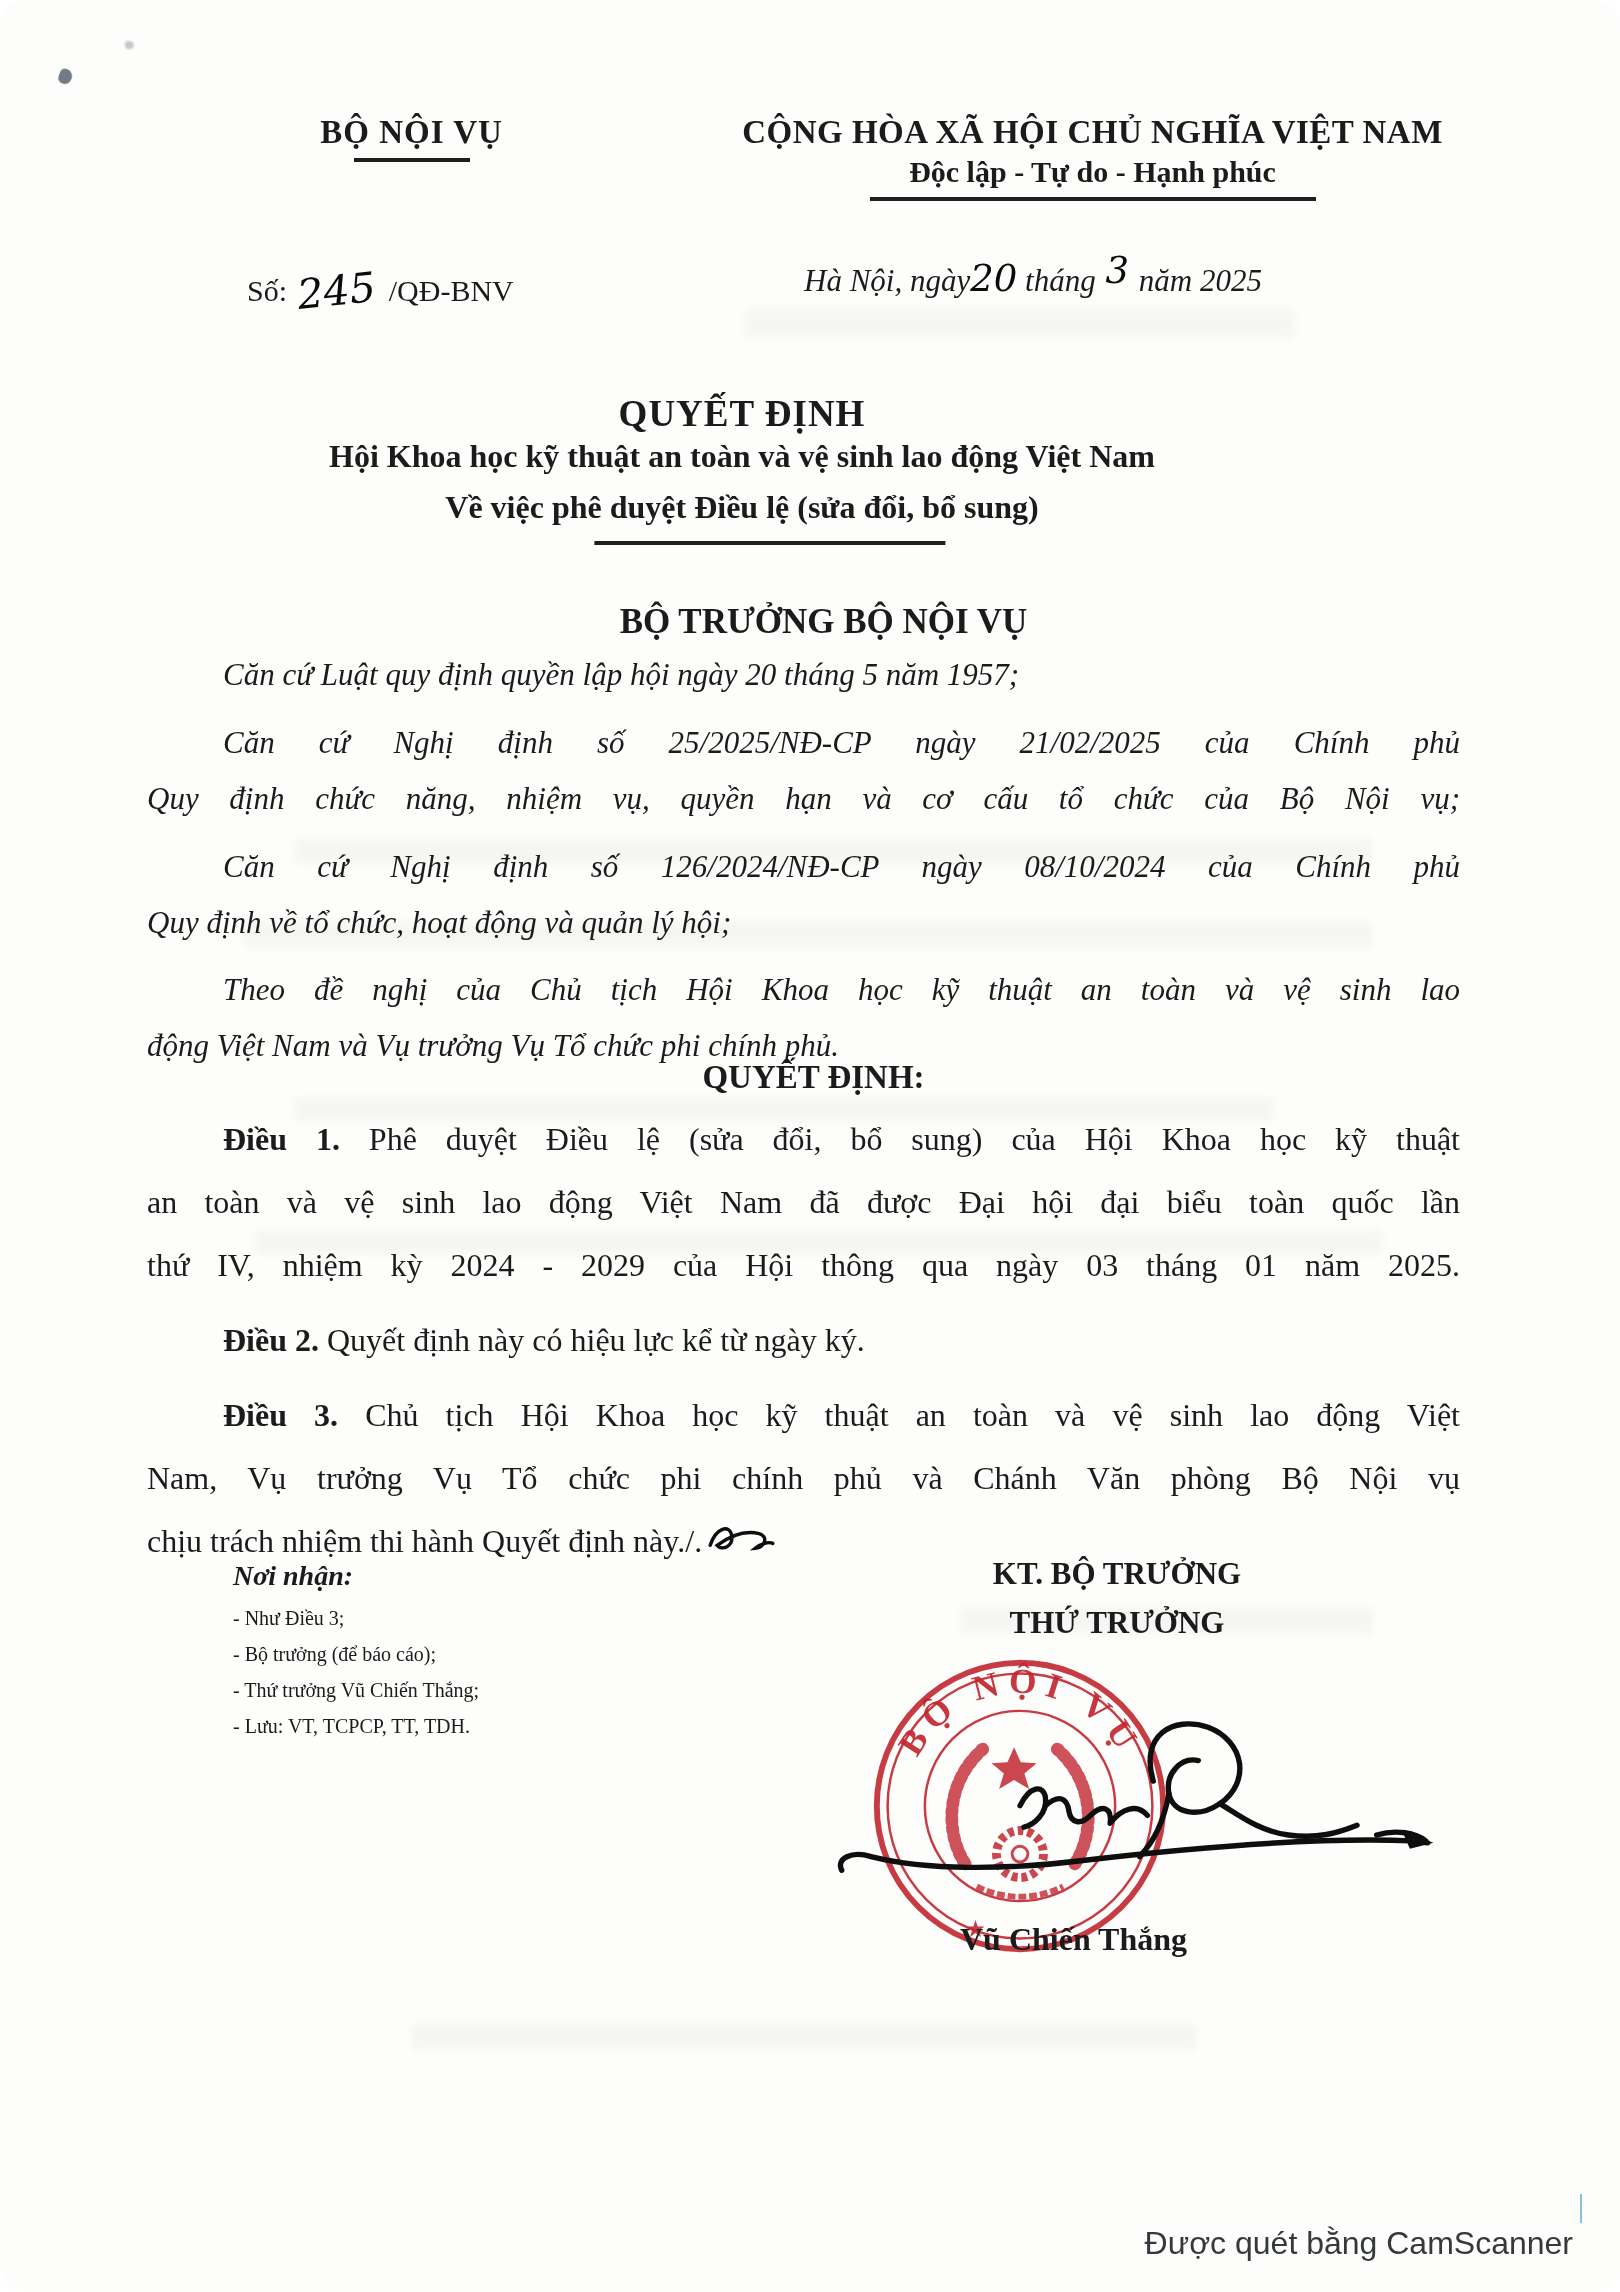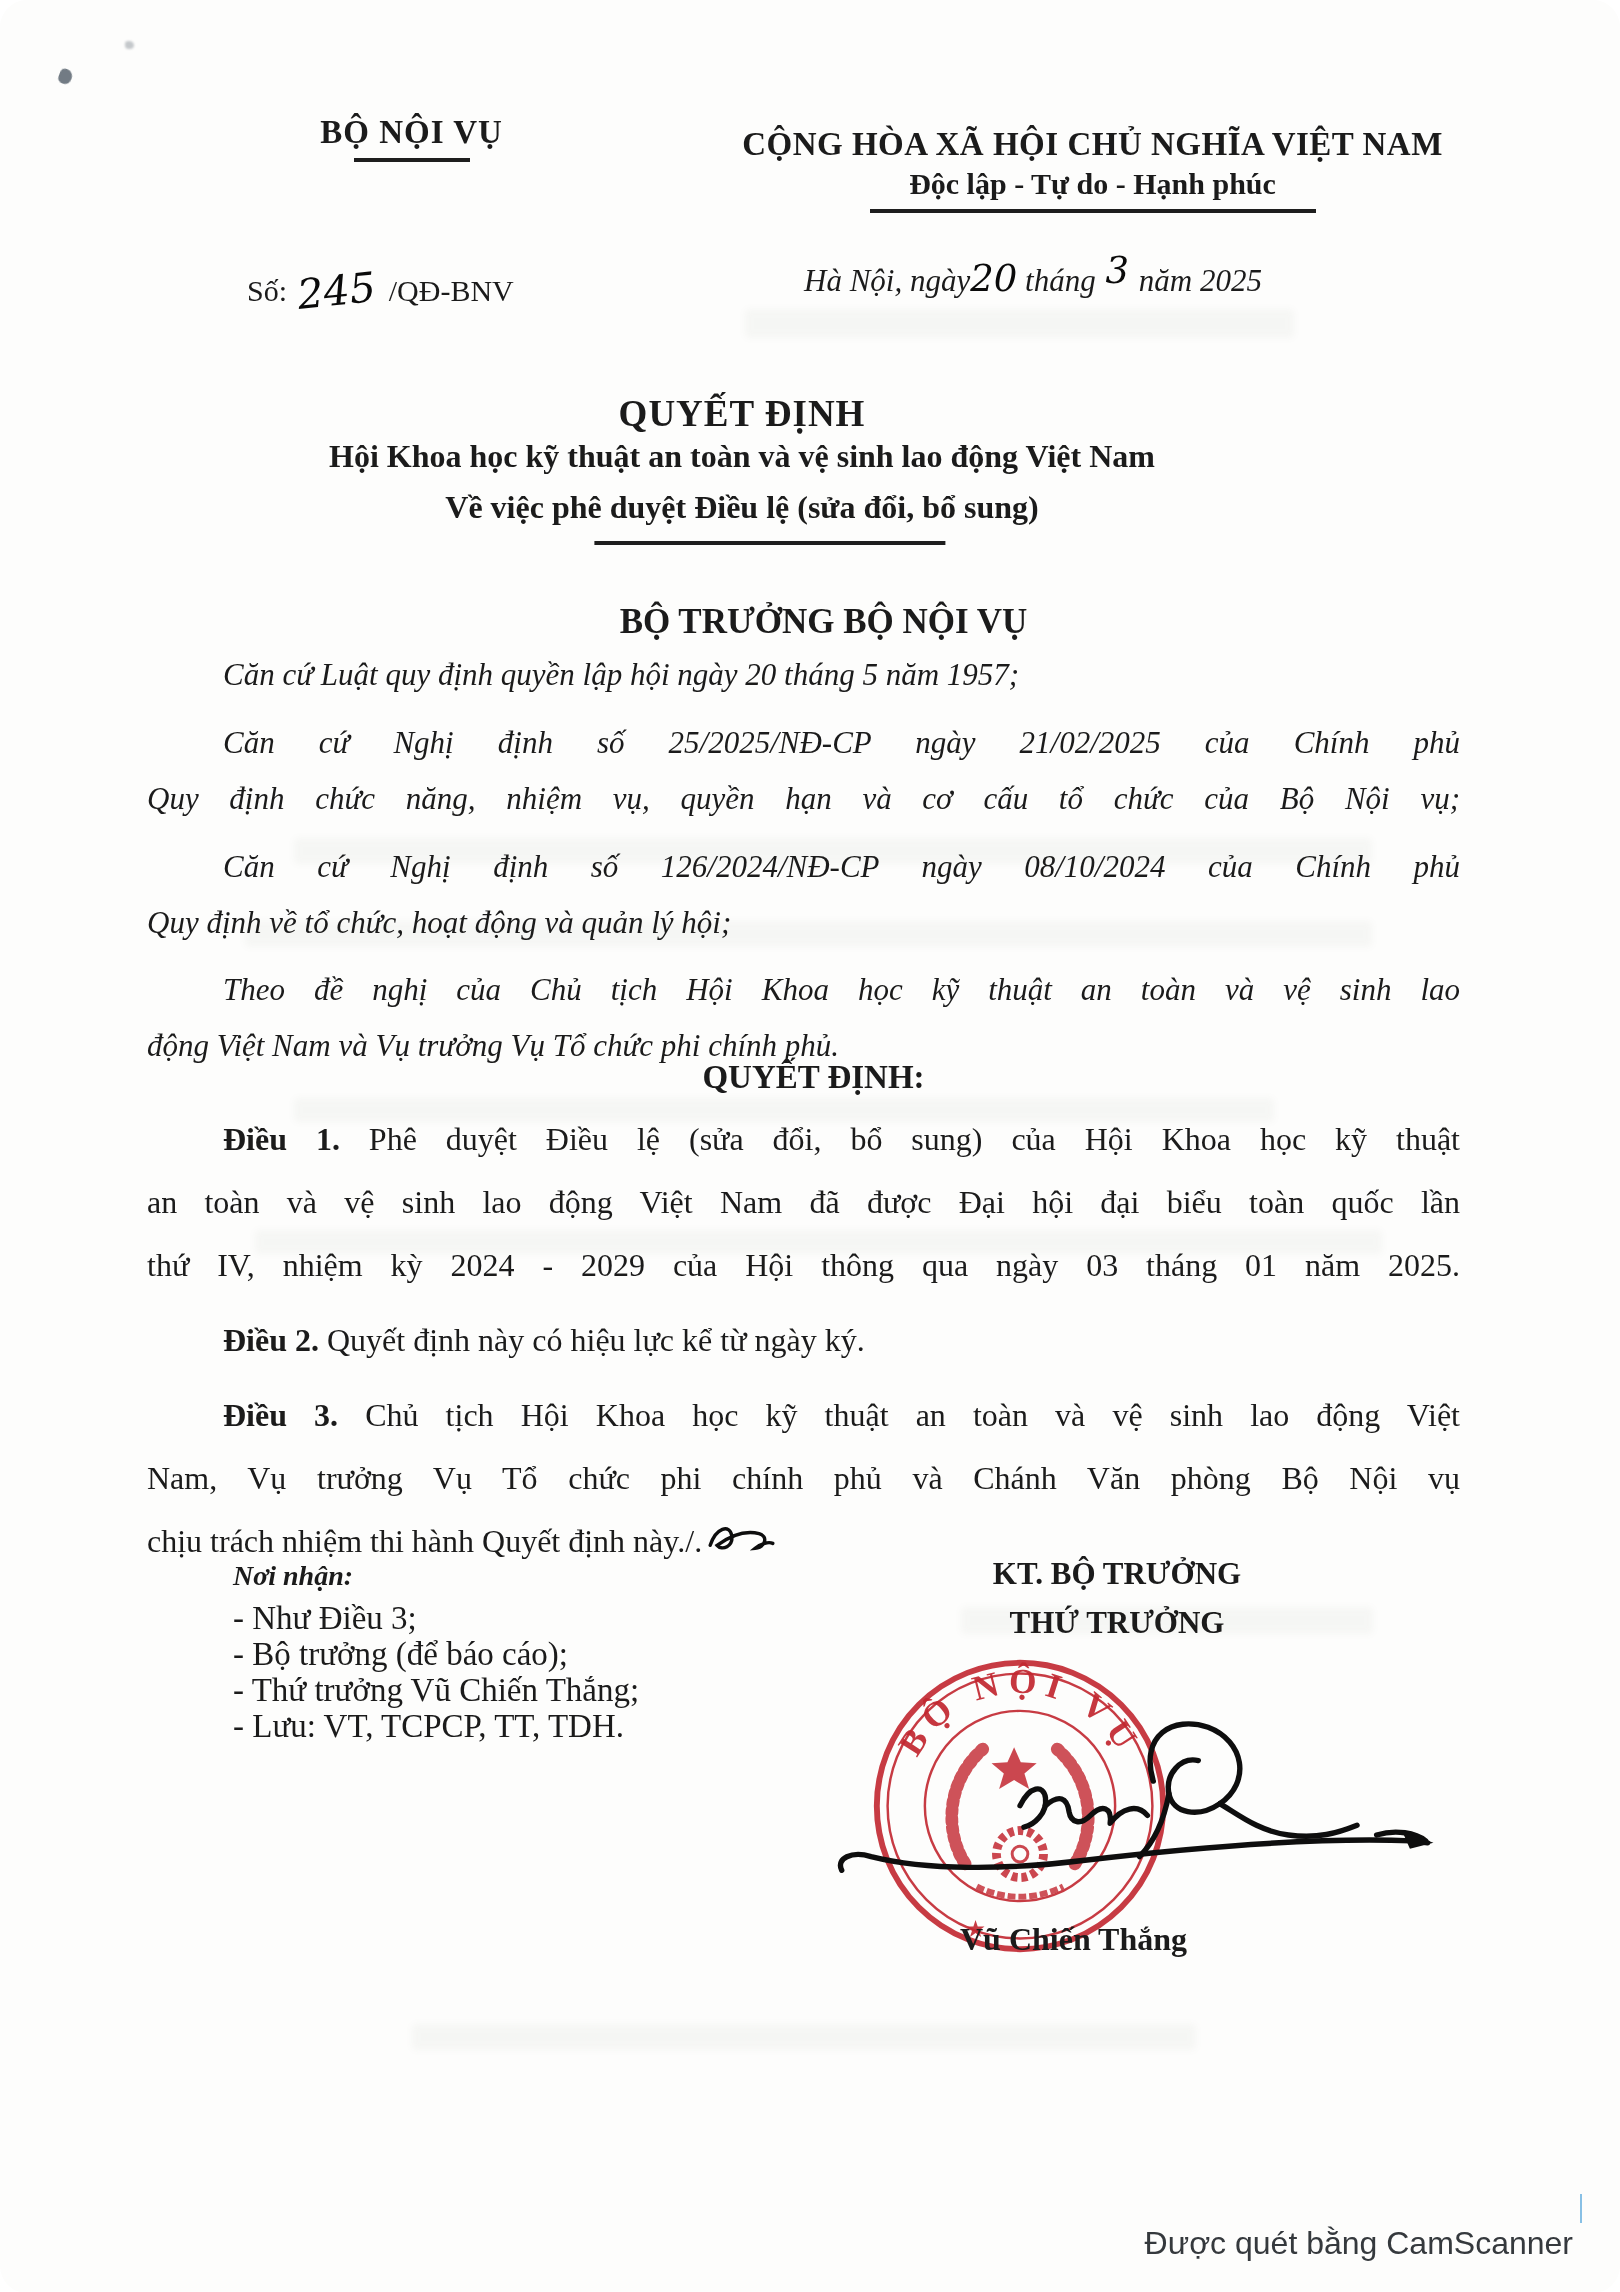--- a/index.html
+++ b/index.html
@@ -6,21 +6,21 @@
   .page{
     position:relative;width:1620px;height:2293px;margin:0 auto;
     background:#fdfdfc;overflow:hidden;
     font-family:"Liberation Serif","DejaVu Serif",serif;color:#1b1b1b;border-radius:27px;
   }
   
   .hdr-left{position:absolute;left:235px;top:114px;width:353px;text-align:center;}
   .hdr-left .t{font-size:33px;font-weight:bold;letter-spacing:1px;}
   .hdr-left .rule{width:116px;height:3.9px;background:#1e1e1e;margin:6.9px auto 0;}
   .hdr-right{position:absolute;left:676px;top:114px;width:833px;text-align:center;}
-  .hdr-right .t1{font-size:33px;font-weight:bold;letter-spacing:0.5px;margin-top:12px;}
+  .hdr-right .t1{font-size:33px;font-weight:bold;letter-spacing:0.5px;}
   .hdr-right .t2{font-size:30px;font-weight:bold;margin-top:3.9px;}
   .hdr-right .rule{width:446px;height:3.9px;background:#1e1e1e;margin:7.8px auto 0;}
   
   .doc-no{position:absolute;left:247px;top:263px;font-size:30px;}
   .doc-no .hw{display:inline-block;margin:0 13.7px 0 9.8px;transform:rotate(-6deg) translateY(3.9px);}
   .date-line{position:absolute;left:804px;top:257px;font-size:31px;font-style:italic;}
   .hw{font-family:"DejaVu Serif",serif;font-style:italic;font-size:41px;color:#0a0a0a;}
   .date-line .hw{font-size:37px;}
   .date-line .hw.month{display:inline-block;transform:translateY(-7.8px);margin:0 9.8px;}
   .date-line .sp{margin-left:7.8px;}
@@ -37,21 +37,21 @@
   .articles .line{line-height:63px;}
   .para{margin:0 0 11.8px 0;}
   .line{text-align:justify;}
   .line.ind{text-indent:76px;}
   .line.jl{text-align-last:justify;-moz-text-align-last:justify;}
   .decision-h{position:absolute;left:0;top:1059px;width:1627px;text-align:center;font-size:33px;font-weight:bold;}
   .paraph-svg{vertical-align:-7.8px;margin-left:2px;}
   
   .recipients{position:absolute;left:233px;top:1560px;}
   .recipients .lab{font-size:28px;font-weight:bold;font-style:italic;margin-bottom:7.8px;}
-  .recipients .it{font-size:33px;line-height:36px;}
+  .recipients .it{font-size:20px;line-height:36px;}
   .kt-block{position:absolute;left:921px;top:1556px;width:392px;text-align:center;font-weight:bold;font-size:31px;}
   .kt-block .l2{margin-top:12.7px;}
   .stamp{position:absolute;left:867px;top:1653px;width:306px;height:306px;}
   .sig{position:absolute;left:828px;top:1688px;width:627px;height:245px;}
   .signer{position:absolute;left:863px;top:1921px;width:421px;text-align:center;font-size:32px;font-weight:bold;}
   .camscanner{position:absolute;right:47px;top:2225px;font-family:"Liberation Sans",sans-serif;
     font-size:32px;color:#35393d;}
   
   .speck{position:absolute;border-radius:40% 60% 55% 45%;background:#44505c;}
   .speck.s1{left:59px;top:69px;width:12.7px;height:14.7px;opacity:.75;filter:blur(0.6px);transform:rotate(20deg);}

